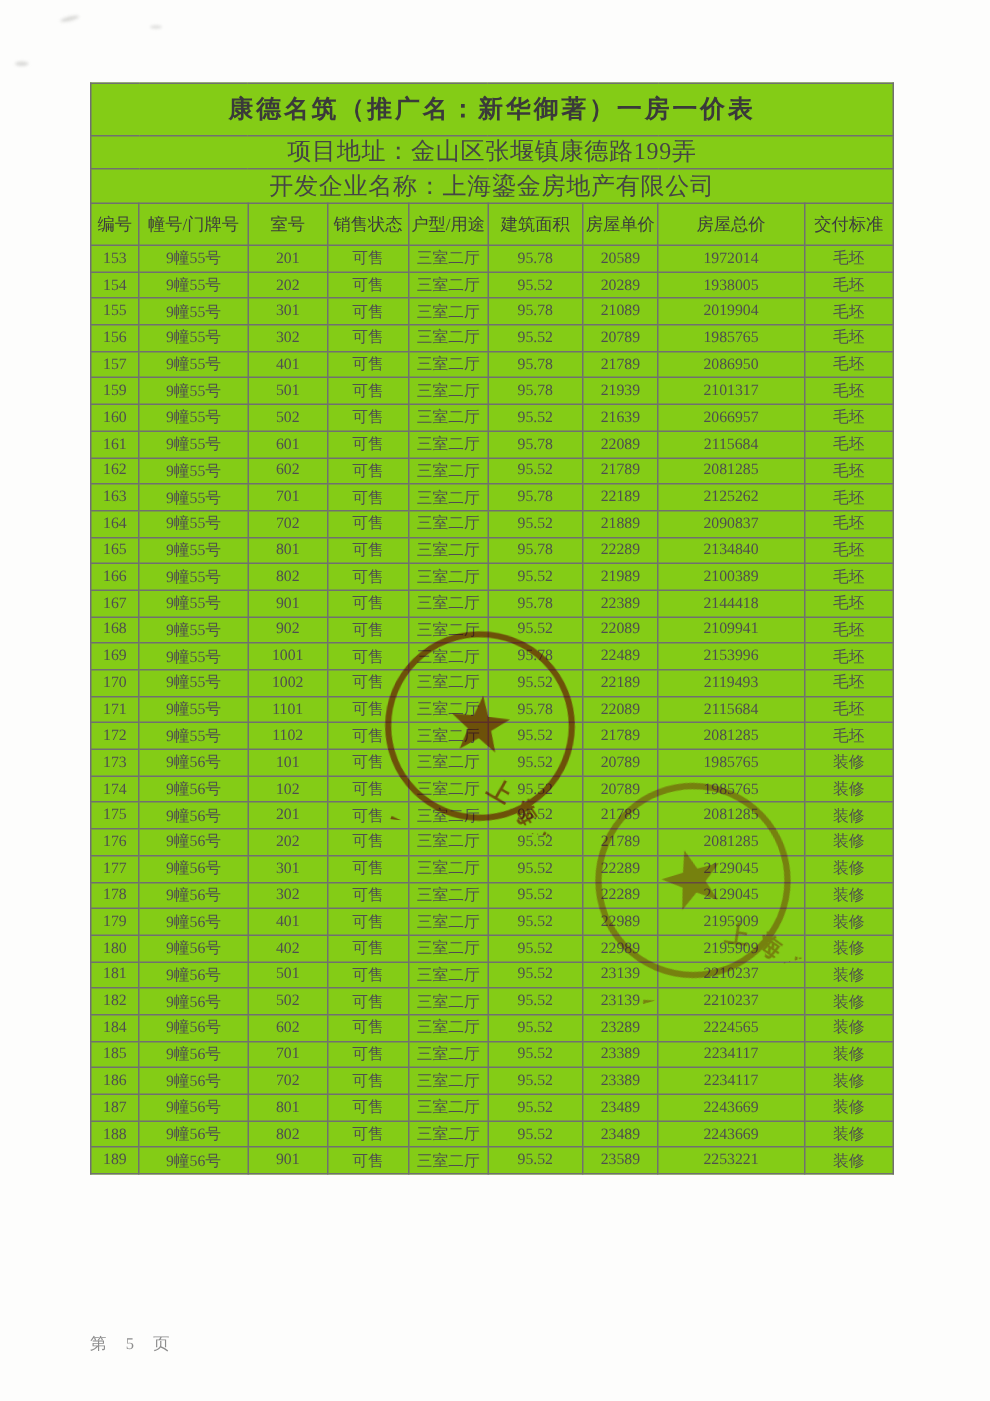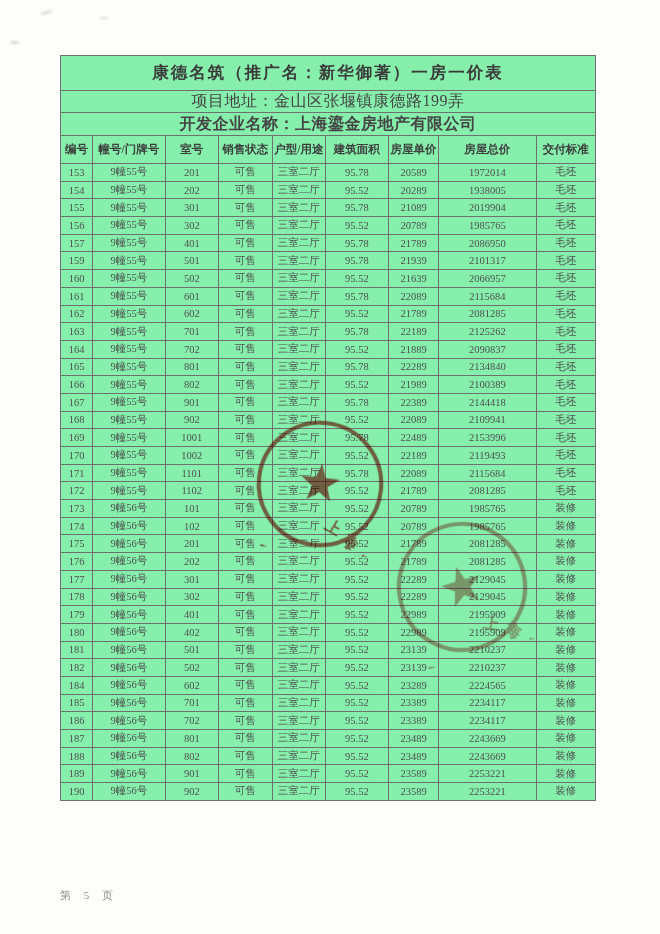--- a/index.html
+++ b/index.html
@@ -16,41 +16,41 @@
 
   
   .smudge { position:absolute; background:#d9d9d7; border-radius:50%; filter:blur(1px); }
   .smudge.s1 { left:40px;  top:11px;  width:13px; height:3px; transform:rotate(-14deg); }
   .smudge.s2 { left:10px;  top:41px;  width:9px;  height:3px; }
   .smudge.s3 { left:100px; top:17px;  width:8px;  height:2px; }
 
   table.price-table {
     position:absolute; left:60px; top:55px; width:536px;
     border-collapse:collapse; table-layout:fixed;
-    background:#86efac;
+    background:#84cc16;
     border:1.5px solid #4d4d4d;
   }
   th, td {
     border:1px solid #707070;
     text-align:center; vertical-align:middle;
     color:var(--ink);
     white-space:nowrap; overflow:hidden;
     padding:0;
   }
   tr.title-row th {
     height:35px; font-size:16.5px; font-weight:bold;
     color:#3a3a3a; letter-spacing:2px;
   }
   tr.sub-row th {
     height:22px; font-size:16px; font-weight:normal; color:#454545;
     letter-spacing:0.5px;
   }
-  tr.sub-row.dev th { height:23px;font-weight:bold; }
+  tr.sub-row.dev th { height:23px; }
   tr.col-head th {
-    height:28px; font-size:11.5px; font-weight:bold; color:#3d3d3d;
+    height:28px; font-size:11.5px; font-weight:normal; color:#3d3d3d;
   }
   tbody td { height:17.7px; font-size:10.5px; color:#4f4f4f; }
 
   .footer {
     position:absolute; left:60px; top:888px; width:536px;
     text-align:left; font-size:11px; color:#8d8d8d; letter-spacing:5px;
   }
 
   
   .stamp { position:absolute; mix-blend-mode:multiply; filter:blur(0.4px); pointer-events:none; }
@@ -483,31 +483,20 @@
           <td>189</td>
           <td>9幢56号</td>
           <td>901</td>
           <td>可售</td>
           <td>三室二厅</td>
           <td>95.52</td>
           <td>23589</td>
           <td>2253221</td>
           <td>装修</td>
         </tr>
-        <tr>
-          <td>190</td>
-          <td>9幢56号</td>
-          <td>902</td>
-          <td>可售</td>
-          <td>三室二厅</td>
-          <td>95.52</td>
-          <td>23589</td>
-          <td>2253221</td>
-          <td>装修</td>
-        </tr>
       </tbody>
   </table>
 
   <div class="footer">第 5 页</div>
 
   <svg class="stamp stamp1" viewBox="0 0 200 200">
     <circle class="seal-ring" cx="100" cy="100" r="90"></circle>
     <path id="sealArc1" d="M 100,164 A 64,64 0 1 1 99.9,163.999" fill="none"></path>
     <text class="seal-text">
       <textPath href="#sealArc1" startOffset="12">上海鎏金房地产有限公司</textPath>

